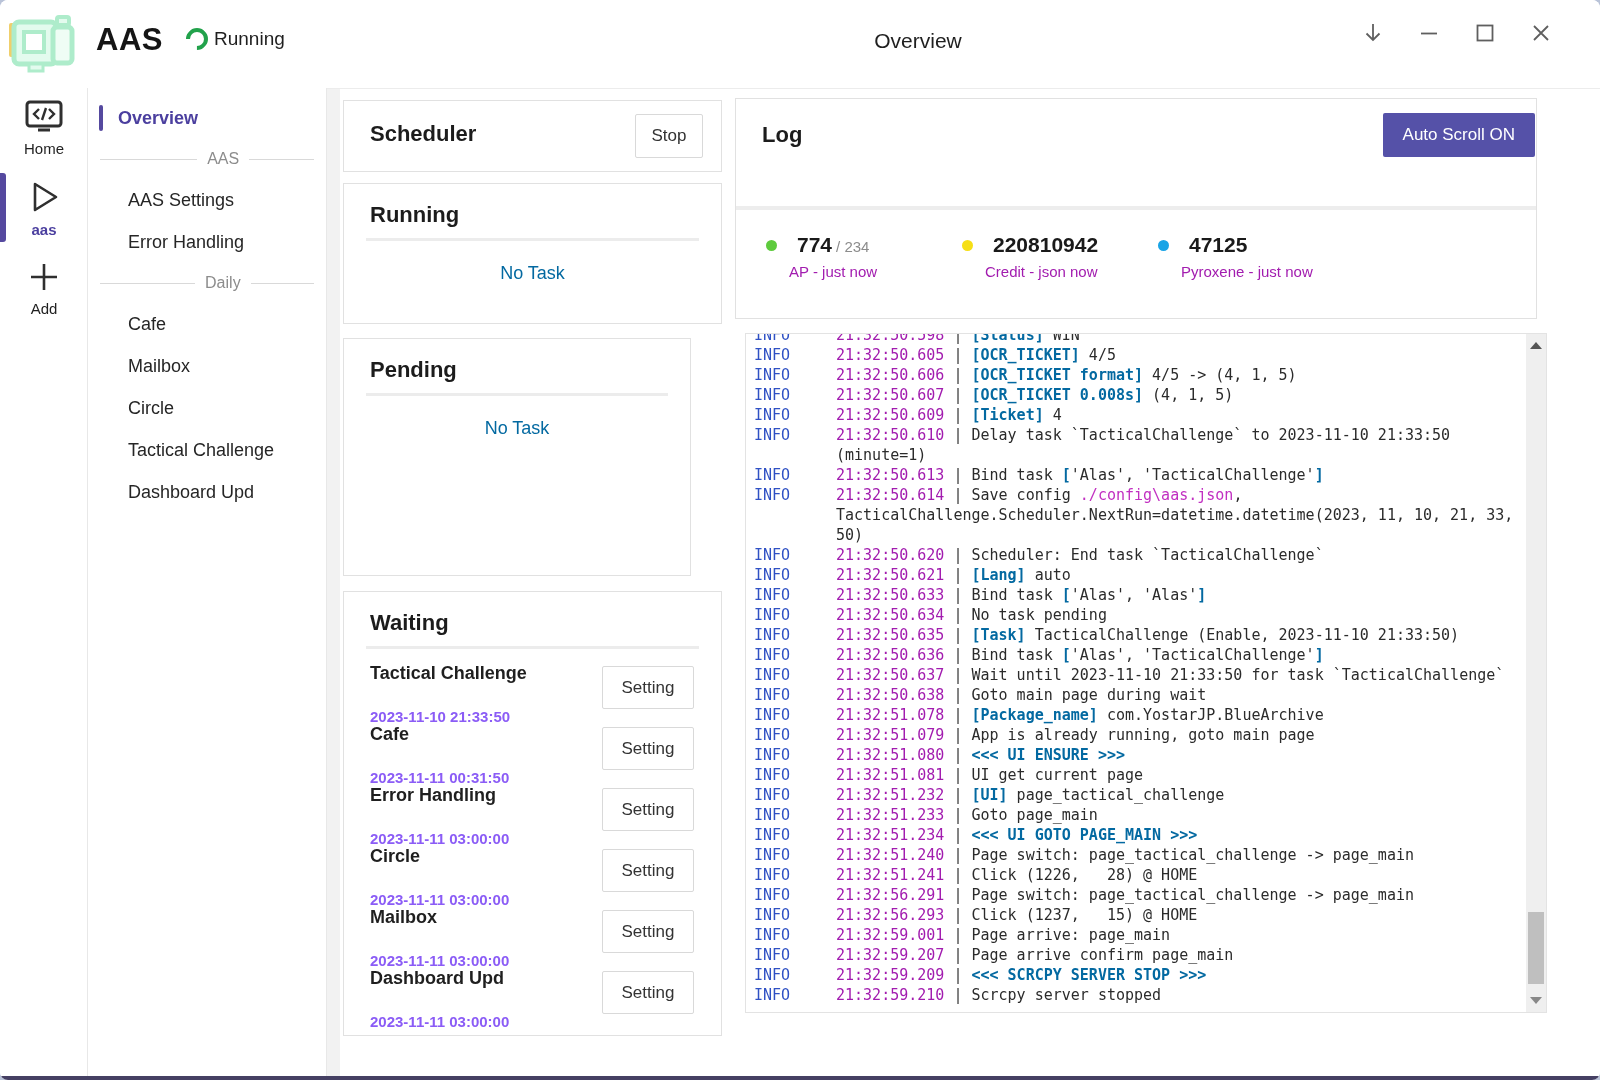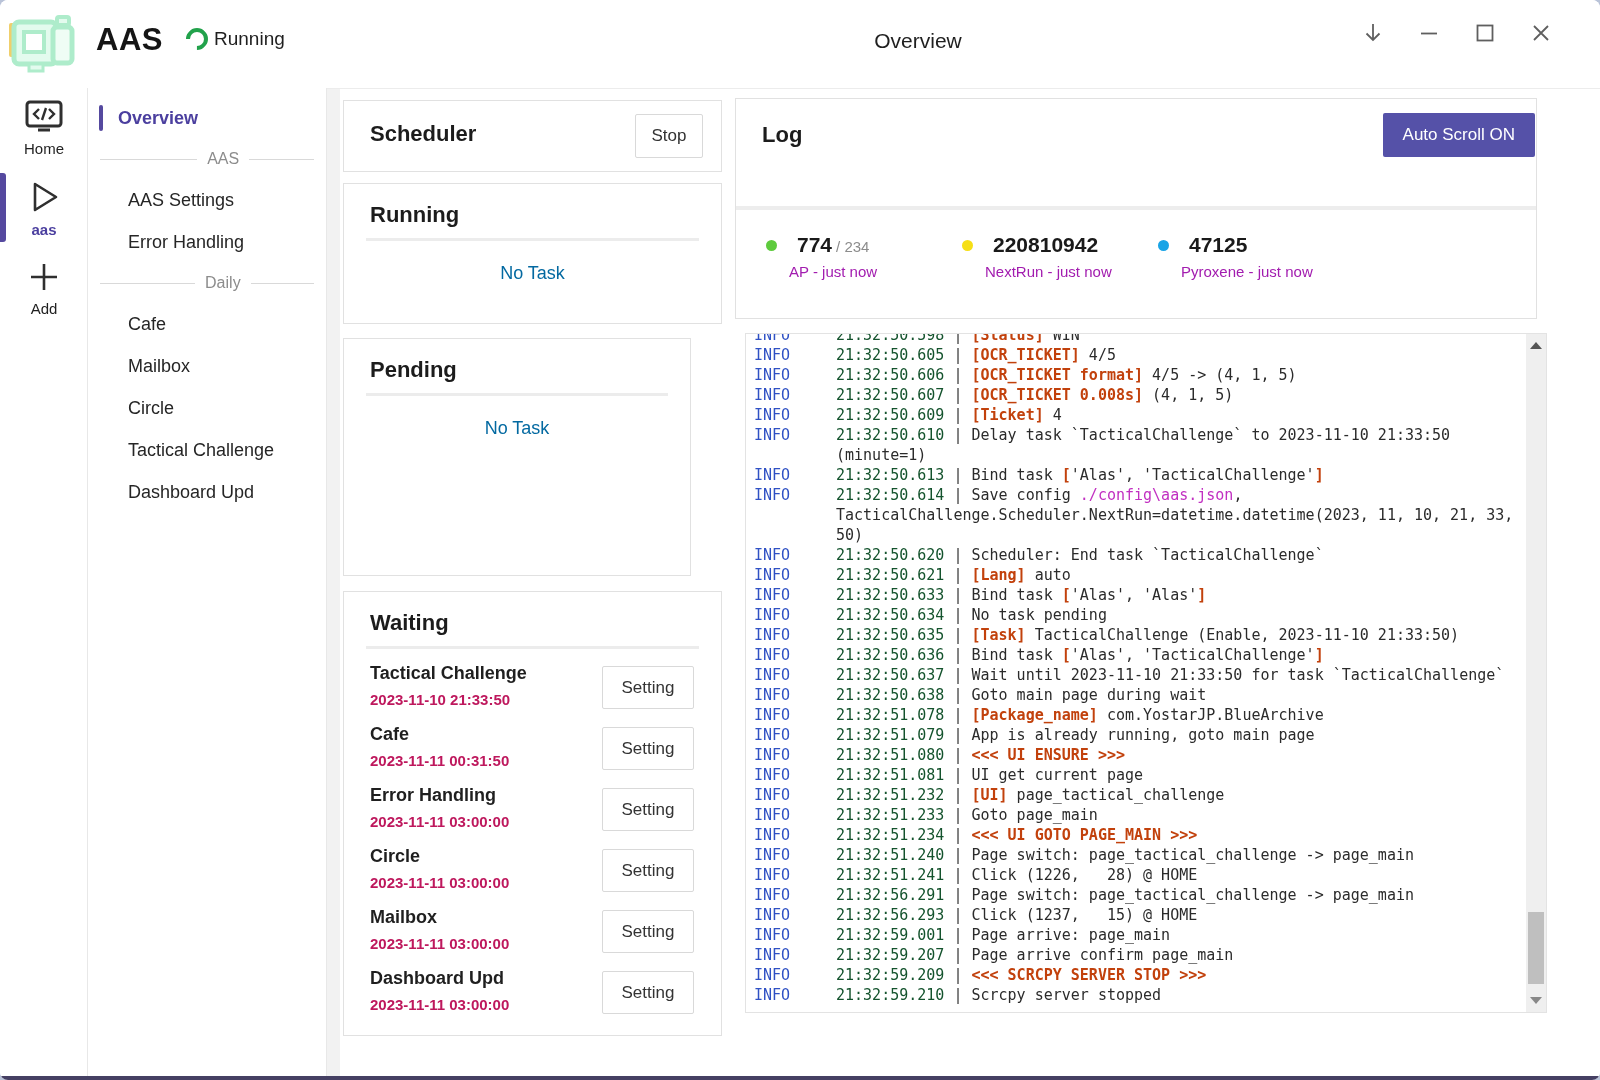--- a/index.html
+++ b/index.html
@@ -54,44 +54,44 @@
   .p-running { left:16px; top:94px; width:379px; height:141px; }
   .p-pending { left:16px; top:249px; width:348px; height:238px; }
   .p-running .panel-title, .p-pending .panel-title, .p-waiting .panel-title { display:block; padding:18px 26px 0; }
   .no-task { text-align:center; color:#0369a1; font-size:18px; margin-top:22px; }
 
   
   .p-waiting { left:16px; top:502px; width:379px; height:445px; }
   .wait-list { padding:8px 0 0; }
   .wait-row { position:relative; height:61px; padding:6px 26px 0; }
   .wait-name { font-size:18px; font-weight:700; color:#1f1f1f; }
-  .wait-time { font-size:15px; font-weight:600; color:#be185d; margin-top:7px; }
+  .wait-time { font-size:15px; font-weight:600; color:#8b5cf6; margin-top:24px; }
   .btn-setting { position:absolute; right:27px; top:9px; width:92px; height:43px; }
 
   
   .p-log { left:408px; top:9px; width:802px; height:221px; }
   .p-log .panel-title { position:absolute; left:26px; top:23px; }
   .btn-autoscroll { position:absolute; right:1px; top:14px; height:44px; padding:0 20px; background:#5551a8; color:#fff; border:none; border-radius:2px; font-size:17px; font-family:inherit; cursor:pointer; }
   .log-hdiv { position:absolute; left:0; right:0; top:107px; height:4px; background:#ededed; }
   .stats { position:absolute; left:30px; top:134px; display:flex; }
   .stat { width:196px; }
   .stat-top { display:flex; align-items:center; gap:20px; }
   .dot { width:11px; height:11px; border-radius:50%; flex:none; }
   .stat-value { font-size:21px; font-weight:700; color:#1a1a1a; }
   .stat-sub { font-size:15px; color:#8c8c8c; font-weight:400; margin-left:4px; }
   .stat-label { font-size:15px; color:#a21caf; margin-top:6px; padding-left:23px; }
 
   
   .log-box { position:absolute; left:418px; top:244px; width:802px; height:680px; border:1px solid #e3e3e3; background:#fff; overflow:hidden; }
   .log-content { position:absolute; left:0; top:0; right:20px; bottom:0; overflow:hidden; margin-top:-9px; }
   .log-line { position:relative; padding-left:90px; padding-right:12px; font-family:"DejaVu Sans Mono",monospace; font-size:15px; line-height:20px; white-space:pre-wrap; word-wrap:break-word; color:#2b2b2b; }
   .log-level { position:absolute; left:8px; top:0; color:#2f51c4; }
-  .log-time { color:#14532d; }
+  .log-time { color:#a21caf; }
   .log-pipe { color:#3c3c3c; }
-  .seg-b { font-weight:700; color:#c2410c; }
+  .seg-b { font-weight:700; color:#0369a1; }
   .seg-path { color:#c12fc1; }
   .log-scrollbar { position:absolute; right:0; top:0; bottom:0; width:20px; background:#efefef; }
   .sb-arrow-up { position:absolute; top:8px; left:4px; width:0; height:0; border-left:6px solid transparent; border-right:6px solid transparent; border-bottom:7px solid #555; }
   .sb-arrow-down { position:absolute; bottom:8px; left:4px; width:0; height:0; border-left:6px solid transparent; border-right:6px solid transparent; border-top:7px solid #888; }
   .sb-thumb { position:absolute; left:2px; bottom:28px; width:16px; height:72px; background:#bfbfbf; }
 
   .bottom-strip { position:absolute; left:0; bottom:0; width:1600px; height:4px; background:#454063; }
 </style>
 </head>
 <body>
@@ -256,21 +256,21 @@
               <div class="dot" style="background: rgb(94, 203, 61);"></div>
               <div class="stat-value">774<span class="stat-sub">/ 234</span></div>
             </div>
             <div class="stat-label">AP - just now</div>
           </div>
           <div class="stat">
             <div class="stat-top">
               <div class="dot" style="background: rgb(246, 223, 22);"></div>
               <div class="stat-value">220810942</div>
             </div>
-            <div class="stat-label">NextRun - just now</div>
+            <div class="stat-label">Credit - json now</div>
           </div>
           <div class="stat">
             <div class="stat-top">
               <div class="dot" style="background: rgb(25, 164, 230);"></div>
               <div class="stat-value">47125</div>
             </div>
             <div class="stat-label">Pyroxene - just now</div>
           </div>
         </div>
     </div>

